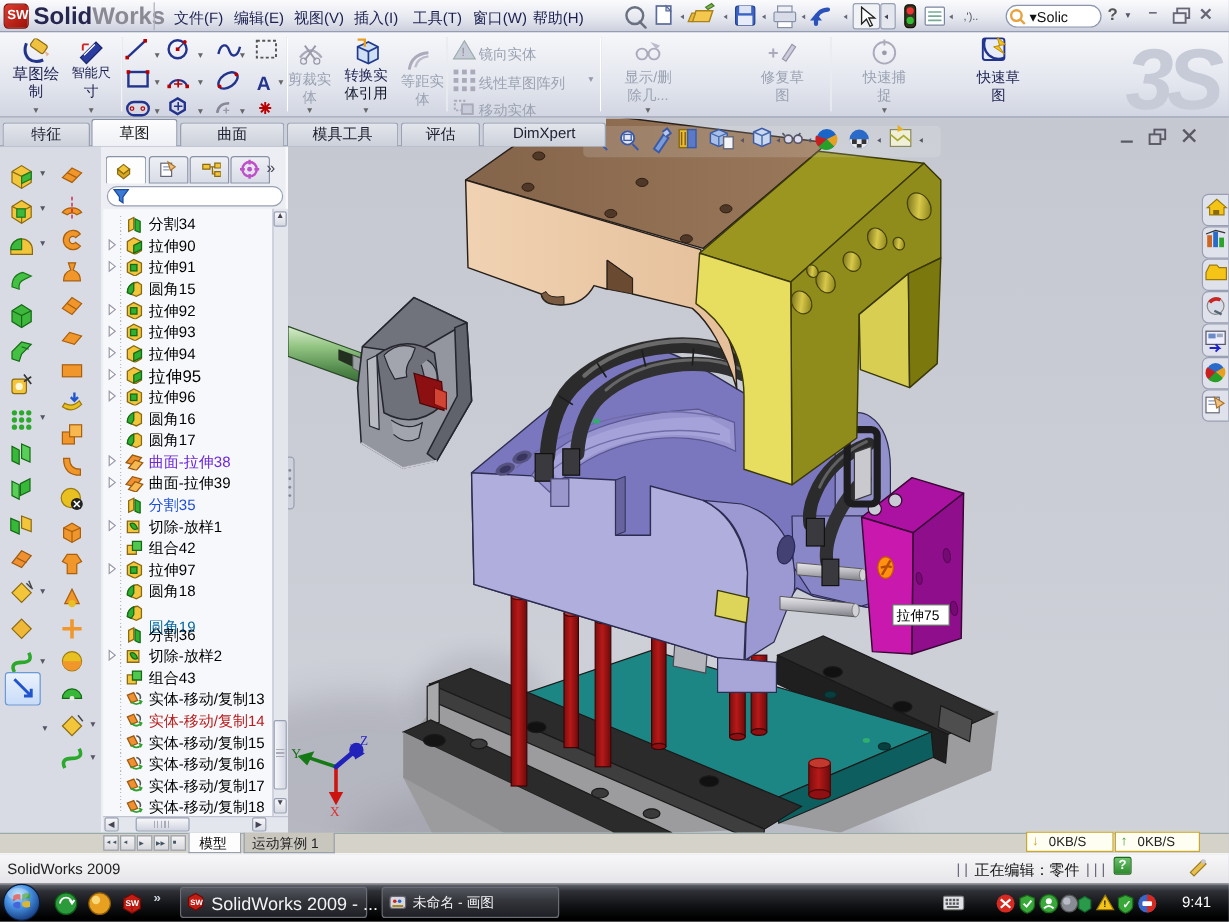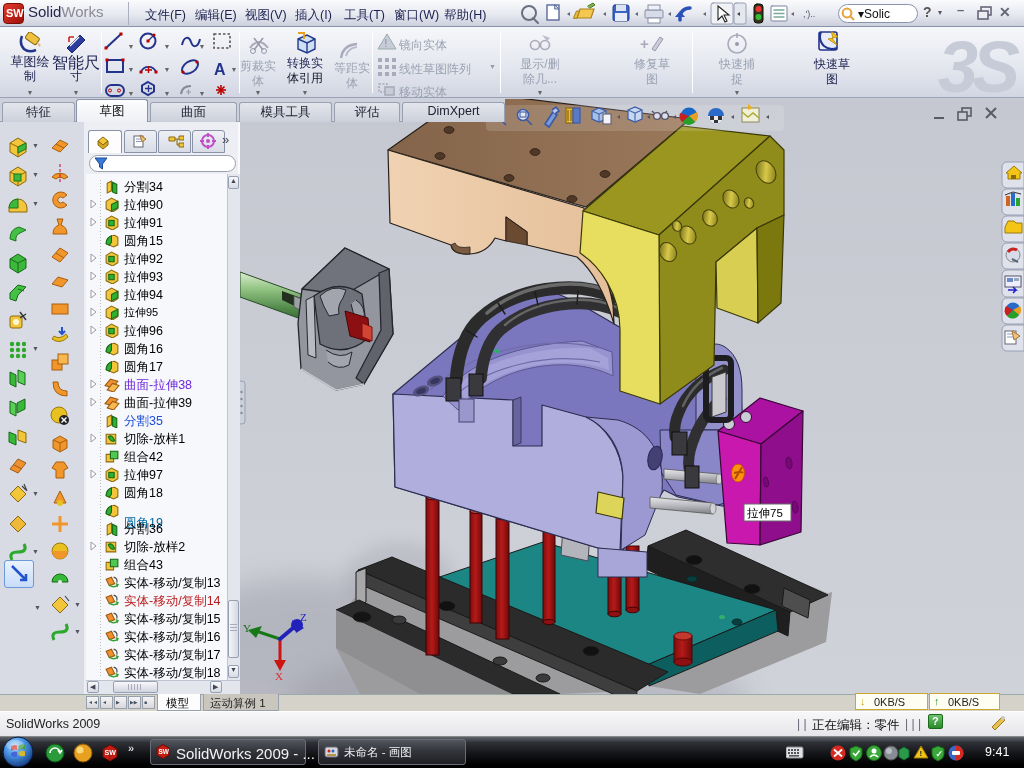--- a/index.html
+++ b/index.html
@@ -3,21 +3,21 @@
 <style>
 *{margin:0;padding:0;box-sizing:border-box}
 html,body{width:1024px;height:768px;overflow:hidden;font-family:"Liberation Sans",sans-serif;background:#c9cbd4}
 .abs{position:absolute}
 .txt{position:absolute;white-space:nowrap}
 </style></head><body>
 
 <div class="abs" style="left:0;top:0;width:1024px;height:27px;background:linear-gradient(#fbfbfd,#e7e9f0 55%,#ccd0dd);border-bottom:1px solid #8892aa">
  <div class="abs" style="left:3px;top:3px;width:21px;height:21px;background:linear-gradient(135deg,#e23a2e,#9c1208);border-radius:4px;border:1px solid #7a0e06"></div>
  <div class="txt" style="left:6px;top:7px;font-size:11px;font-weight:bold;color:#fff">SW</div>
- <div class="txt" style="left:28px;top:3px;font-size:15px;font-weight:normal;color:#26264f">Solid<span style="color:#8a8a95">Works</span></div>
+ <div class="txt" style="left:28px;top:3px;font-size:20px;font-weight:bold;color:#26264f">Solid<span style="color:#8a8a95">Works</span></div>
  <div class="abs" style="left:128px;top:2px;width:1px;height:23px;background:#aab0c0"></div>
 </div>
 <div class="txt" style="left:145px;top:7px;font-size:12.5px;color:#1c2050">文件(F)</div>
 <div class="txt" style="left:195px;top:7px;font-size:12.5px;color:#1c2050">编辑(E)</div>
 <div class="txt" style="left:245px;top:7px;font-size:12.5px;color:#1c2050">视图(V)</div>
 <div class="txt" style="left:295px;top:7px;font-size:12.5px;color:#1c2050">插入(I)</div>
 <div class="txt" style="left:344px;top:7px;font-size:12.5px;color:#1c2050">工具(T)</div>
 <div class="txt" style="left:394px;top:7px;font-size:12.5px;color:#1c2050">窗口(W)</div>
 <div class="txt" style="left:444px;top:7px;font-size:12.5px;color:#1c2050">帮助(H)</div>
 <svg class="abs" style="left:515px;top:0" width="509" height="27" viewBox="0 0 509 27">
@@ -85,21 +85,21 @@
     <path d="M19 10 l4 3 -2 2 z" fill="#e8b090"></path>
   </svg>
 <div class="txt" style="left:30px;top:53px;font-size:13px;color:#1c2050;transform:translateX(-50%)">草图绘</div>
 <div class="txt" style="left:30px;top:68px;font-size:12px;color:#1c2050;transform:translateX(-50%)">制</div>
 <div class="txt" style="left:30px;top:89px;font-size:7px;color:#666;transform:translateX(-50%)">▼</div>
 <svg class="abs" style="left:64px;top:32px" width="24" height="22">
     <path d="M3 16 L16 3 l5 5 -13 13 z" fill="#2a3ca0" stroke="#1a2468"></path>
     <path d="M6 14 l9 -9" stroke="#fff" stroke-width="1.2"></path>
     <path d="M5 5 l5 0 M5 5 l0 5" stroke="#d02020" stroke-width="1.6"></path>
   </svg>
-<div class="txt" style="left:76px;top:53px;font-size:16px;color:#1c2050;transform:translateX(-50%)">智能尺</div>
+<div class="txt" style="left:76px;top:53px;font-size:11px;color:#1c2050;transform:translateX(-50%)">智能尺</div>
 <div class="txt" style="left:76px;top:68px;font-size:12px;color:#1c2050;transform:translateX(-50%)">寸</div>
 <div class="txt" style="left:76px;top:89px;font-size:7px;color:#666;transform:translateX(-50%)">▼</div>
 <div class="abs" style="left:101px;top:31px;width:1px;height:62px;background:#b4bac8;border-right:1px solid #fff"></div>
 <svg class="abs" style="left:102px;top:29px" width="136" height="69" viewBox="0 0 136 69">
 <g fill="none" stroke="#23348c" stroke-width="2">
 <line x1="4" y1="19" x2="19" y2="5"></line>
 <circle cx="46" cy="12" r="7.5"></circle>
       <line x1="46" y1="12" x2="52" y2="6" stroke-width="1.2"></line>
 <path d="M80 16 c2 -9 7 -9 9 -3 c2 6 7 6 9 -3"></path>
 <rect x="112" y="5" width="16" height="14" stroke-dasharray="2.5 2" stroke-width="1.6" stroke="#555"></rect>
@@ -486,21 +486,21 @@
     <path d="M7 8 l6 -3 0 6 -6 3 z" fill="#30b030" stroke="#156a15" <="" svg=""></path>
   </svg>
 <div class="txt" style="left:124px;top:287px;font-size:12.5px;color:#000;z-index:6">拉伸94</div>
 <svg class="abs" style="left:90px;top:307px;z-index:6" width="8" height="10">
     <path d="M1 1 L6 5 L1 9 Z" fill="#fff" stroke="#99a"></path>
   </svg>
 <svg class="abs" style="left:104px;top:304px;z-index:6" width="16" height="16" viewBox="0 0 15 15">
     <path d="M2 5 l5 -3 6 3 0 7 -5 3 -6 -3 z" fill="#f2c53a" stroke="#8a6a10"></path>
     <path d="M7 8 l6 -3 0 6 -6 3 z" fill="#30b030" stroke="#156a15" <="" svg=""></path>
   </svg>
-<div class="txt" style="left:124px;top:305px;font-size:11px;color:#000;z-index:6">拉伸95</div>
+<div class="txt" style="left:124px;top:305px;font-size:14px;color:#000;z-index:6">拉伸95</div>
 <svg class="abs" style="left:90px;top:325px;z-index:6" width="8" height="10">
     <path d="M1 1 L6 5 L1 9 Z" fill="#fff" stroke="#99a"></path>
   </svg>
 <svg class="abs" style="left:104px;top:322px;z-index:6" width="16" height="16" viewBox="0 0 15 15">
     <path d="M2 5 l5 -3 6 3 0 7 -5 3 -6 -3 z" fill="#f2c53a" stroke="#8a6a10"></path>
     <rect x="4.5" y="6" width="5" height="5" fill="#30b030" stroke="#156a15" <="" svg=""></rect>
   </svg>
 <div class="txt" style="left:124px;top:323px;font-size:12.5px;color:#000;z-index:6">拉伸96</div>
 <svg class="abs" style="left:104px;top:340px;z-index:6" width="16" height="16" viewBox="0 0 15 15">
     <path d="M2 11 a8 8 0 0 1 8 -8 l3 2 0 7 -4 2 z" fill="#f2c53a" stroke="#8a6a10"></path>

